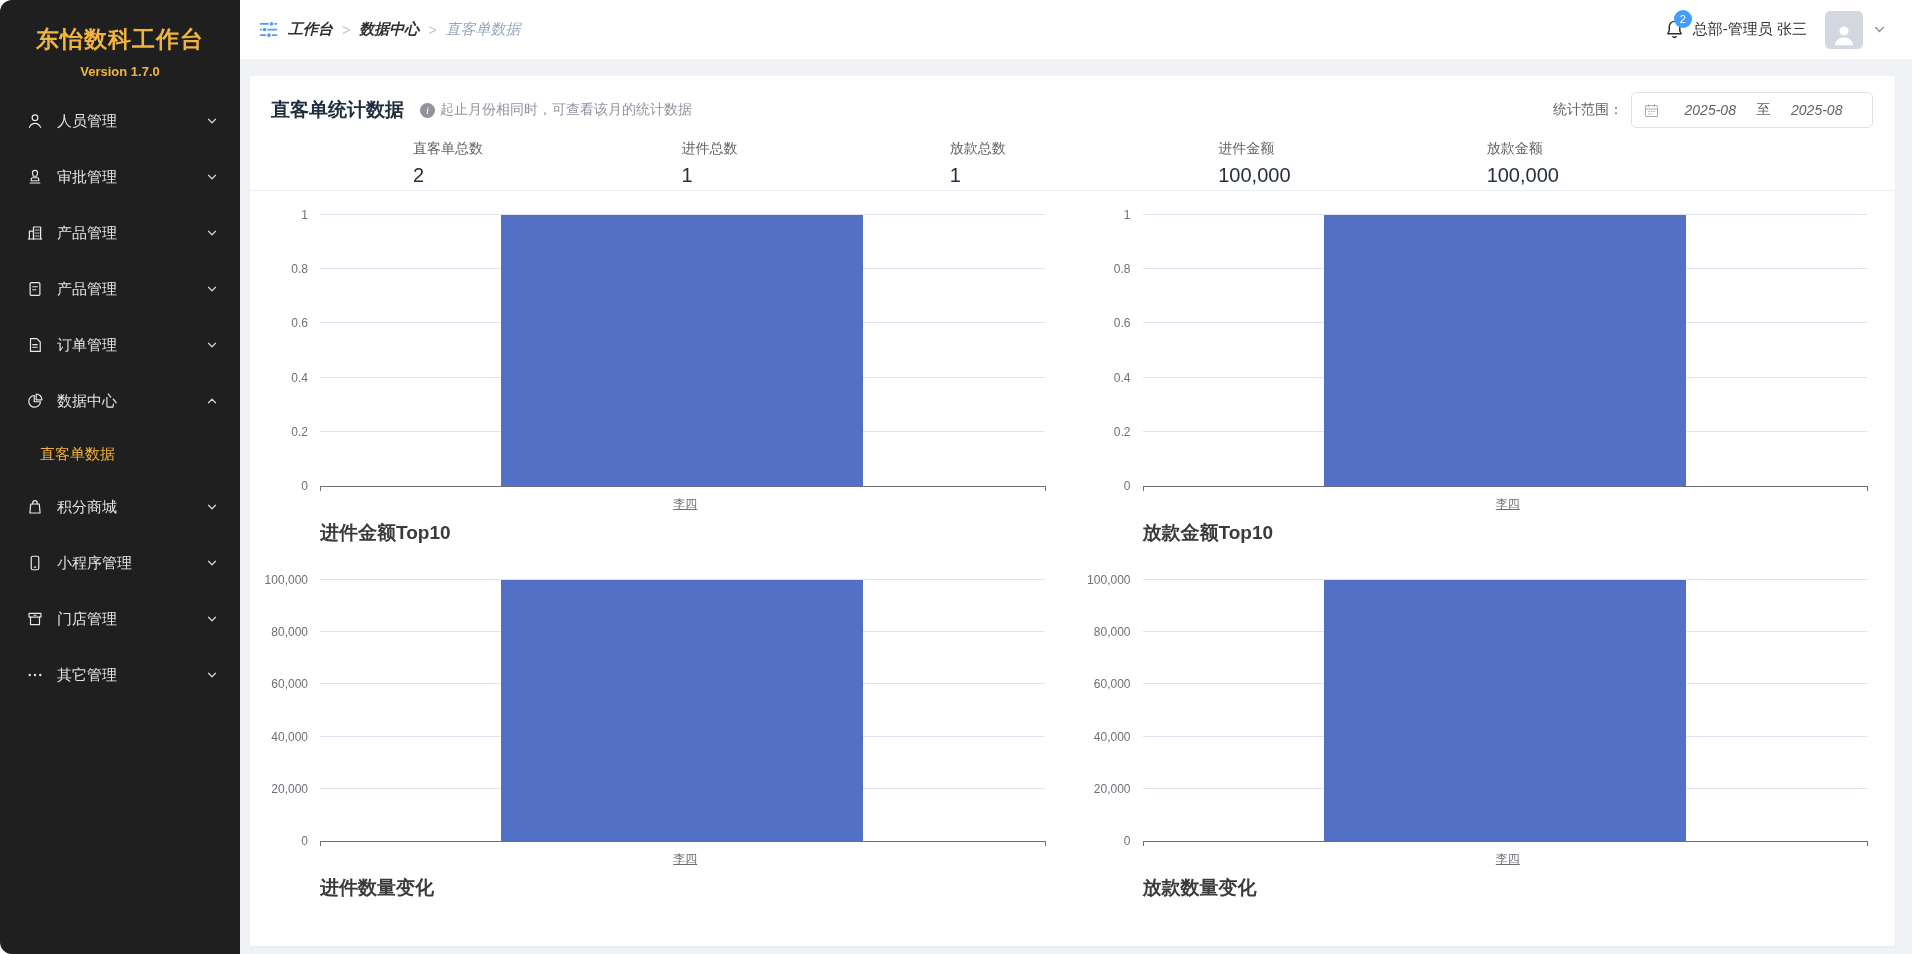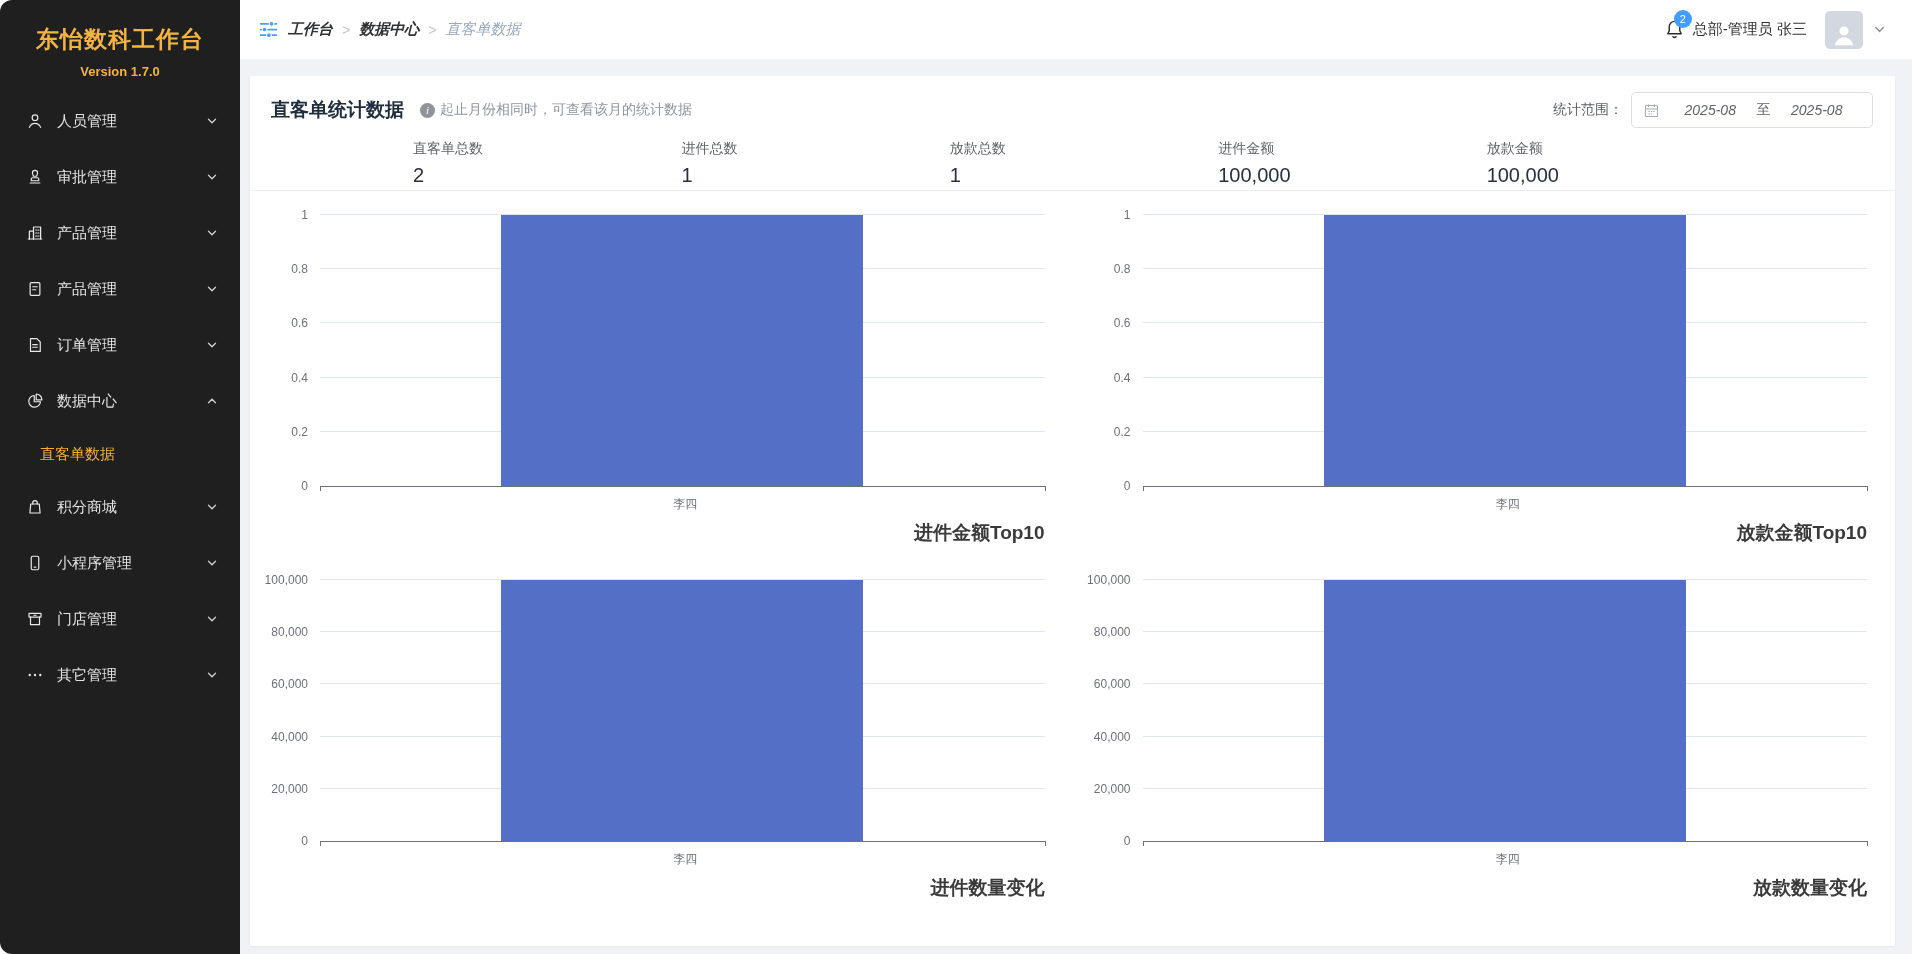--- a/index.html
+++ b/index.html
@@ -62,22 +62,22 @@
   
   .charts-grid { display:grid; grid-template-columns:1fr 1fr; }
   .chart-cell { position:relative; height:365px; }
   .chart-cell.row2 { height:355px; }
   .plot { position:absolute; left:70px; right:28px; top:24px; bottom:70px; }
   .axis-line { position:absolute; left:0; right:0; bottom:-1px; height:1px; background:#6e7079; }
   .axis-end-tick { position:absolute; top:100%; width:1px; height:5px; background:#6e7079; }
   .gridline { position:absolute; left:0; right:0; height:1px; background:#e0e6f1; }
   .ytick { position:absolute; right:calc(100% + 12px); transform:translateY(50%); font-size:12px; color:#6e7079; white-space:nowrap; }
   .bar { position:absolute; left:25%; width:50%; bottom:0; }
-  .x-label { position:absolute; left:76px; right:28px; top:calc(100% - 60px); text-align:center; font-size:12px; color:#6e7079; }
-  .chart-title { position:absolute; left:70px; right:28px; top:calc(100% - 36px); text-align:right; font-size:19px; font-weight:700; color:#3a3a3a; }
+  .x-label { position:absolute; left:76px; right:28px; top:calc(100% - 60px); text-align:center; font-size:12px; color:#6e7079;text-decoration:underline; }
+  .chart-title { position:absolute; left:70px; right:28px; top:calc(100% - 36px); text-align:left; font-size:19px; font-weight:700; color:#3a3a3a; }
 </style>
 </head>
 <body>
 
 <div class="page">
 
   <aside class="sidebar">
     <div class="brand-title">东怡数科工作台</div>
     <div class="brand-version">Version 1.7.0</div>
     <nav class="menu" id="menu">

